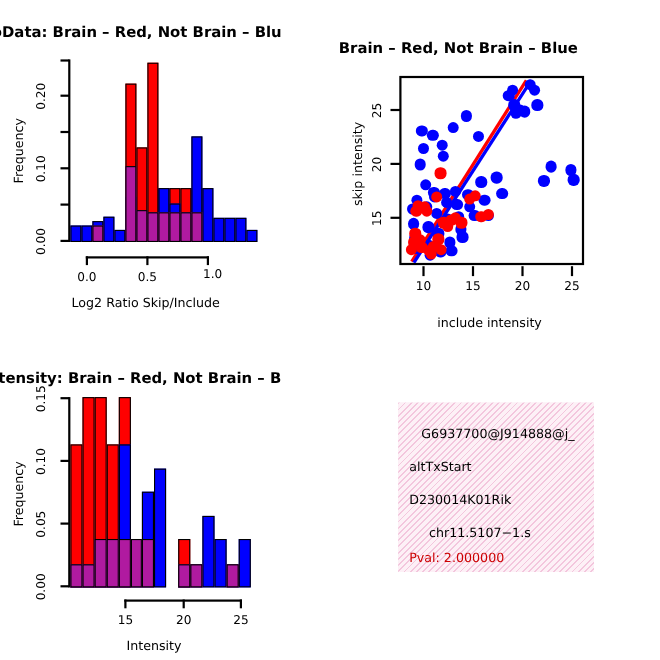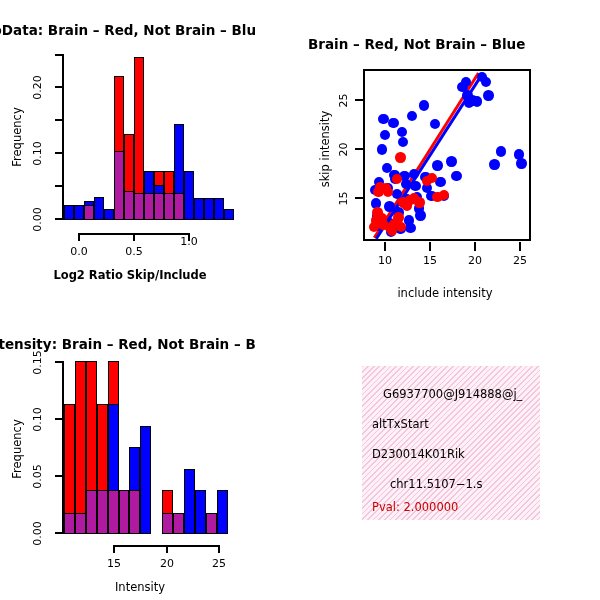--- a/index.html
+++ b/index.html
@@ -37,42 +37,42 @@
 </style>
 </head>
 <body>
 
 <div class="panel clip" style="left:0;top:14;width:300px;height:300px;">
 
   <div class="ptitle" style="left:-38px;top:22px;">RatioData: Brain – Red, Not Brain – Blu</div>
 
   <div class="axlabel vrot" style="left:-18px;top:130px;width:70px;text-align:center;">Frequency</div>
 
-  <div class="axlabel" style="left:40px;top:268px;width:180px;text-align:center;font-weight:bold;">Log2 Ratio Skip/Include</div>
+  <div class="axlabel" style="left:65px;top:268px;width:180px;">Log2 Ratio Skip/Include</div>
 
   <div class="axis-line" style="left:62px;top:54px;width:2px;height:166px;"></div>
 
   <div class="axis-line" style="left:55px;top:218px;width:8px;height:2px;"></div>
   <div class="axis-line" style="left:55px;top:185px;width:8px;height:2px;"></div>
   <div class="axis-line" style="left:55px;top:152px;width:8px;height:2px;"></div>
   <div class="axis-line" style="left:55px;top:119px;width:8px;height:2px;"></div>
   <div class="axis-line" style="left:55px;top:86px;width:8px;height:2px;"></div>
   <div class="axis-line" style="left:55px;top:54px;width:8px;height:2px;"></div>
 
   <div class="tick-lab vrot" style="left:20px;top:213px;width:34px;text-align:center;">0.00</div>
   <div class="tick-lab vrot" style="left:20px;top:147px;width:34px;text-align:center;">0.10</div>
   <div class="tick-lab vrot" style="left:20px;top:81px;width:34px;text-align:center;">0.20</div>
 
   <div class="axis-line" style="left:78px;top:233px;width:112px;height:2px;"></div>
   <div class="axis-line" style="left:78px;top:233px;width:2px;height:8px;"></div>
   <div class="axis-line" style="left:133px;top:233px;width:2px;height:8px;"></div>
   <div class="axis-line" style="left:188px;top:233px;width:2px;height:8px;"></div>
   <div class="tick-lab" style="left:66px;top:245px;width:26px;text-align:center;">0.0</div>
   <div class="tick-lab" style="left:121px;top:245px;width:26px;text-align:center;">0.5</div>
-  <div class="tick-lab" style="left:176px;top:235px;width:26px;text-align:center;">1.0</div>
+  <div class="tick-lab" style="left:176px;top:243px;width:26px;text-align:right;">1.0</div>
 
   <div id="bars1" style="position:absolute;left:64px;top:54px;width:180px;height:166px;">
       <div class="bar red" style="left: 20px; width: 10px; height: 14.6846px;"></div>
       <div class="bar red" style="left: 50px; width: 10px; height: 143.654px;"></div>
       <div class="bar red" style="left: 60px; width: 10px; height: 86.1923px;"></div>
       <div class="bar red" style="left: 70px; width: 10px; height: 162.808px;"></div>
       <div class="bar red" style="left: 80px; width: 10px; height: 49.1615px;"></div>
       <div class="bar red" style="left: 90px; width: 10px; height: 49.1615px;"></div>
       <div class="bar red" style="left: 100px; width: 10px; height: 49.1615px;"></div>
       <div class="bar red" style="left: 110px; width: 10px; height: 49.1615px;"></div>

